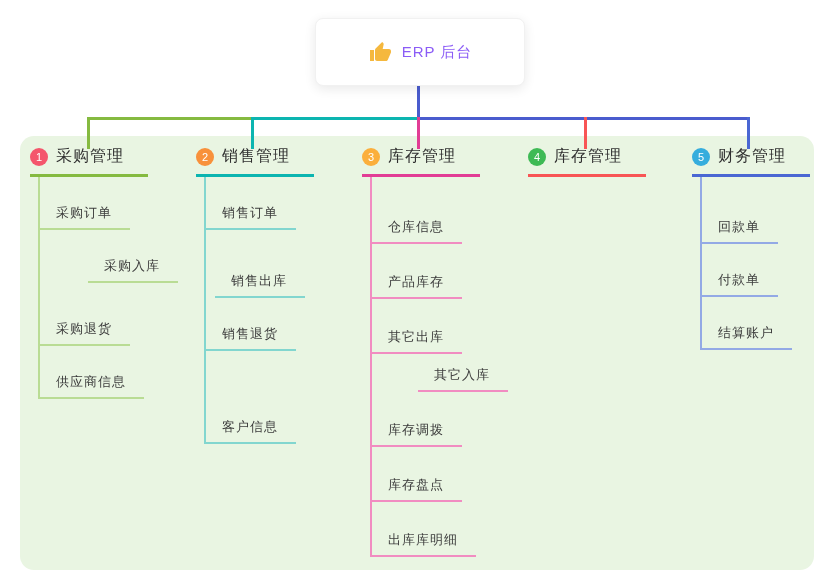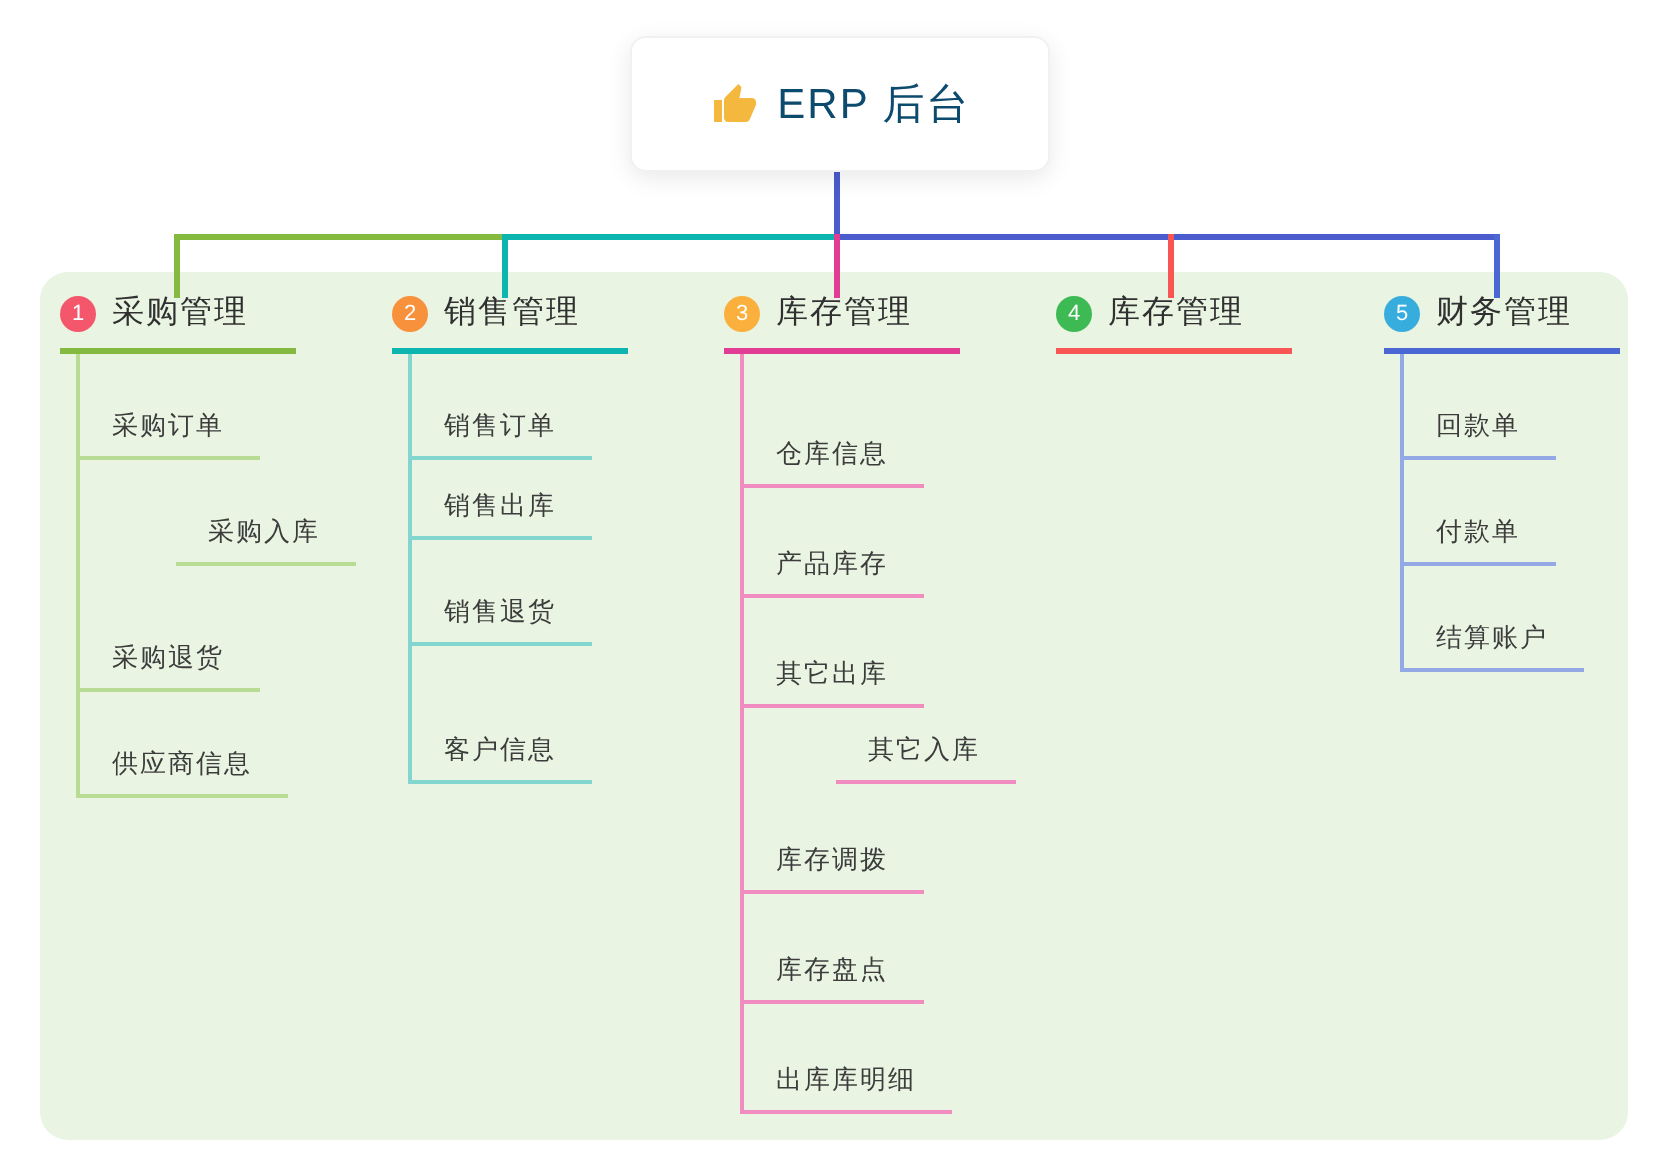--- a/index.html
+++ b/index.html
@@ -12,21 +12,21 @@
     position:absolute;left:20px;top:136px;width:794px;height:434px;
     border-radius:14px;
   }
   .root-card{
     position:absolute;left:315px;top:18px;width:208px;height:66px;
     background:#ffffff;border:1px solid #f1f1f1;border-radius:8px;
     box-shadow:0 3px 12px rgba(0,0,0,.09);
     display:flex;align-items:center;justify-content:center;gap:10px;
     cursor:pointer;
   }
-  .root-title{font-size:21px;color:#0c4a6e;letter-spacing:1px;}
+  .root-title{font-size:15px;color:#8b5cf6;letter-spacing:1px;}
   .thumb-icon{width:24px;height:24px;display:inline-block;}
   .line{position:absolute;}
   .vline{width:3px;}
   .hline{height:3px;}
   .branch{position:absolute;width:118px;}
   .branch-label{
     display:flex;align-items:center;gap:8px;
     padding-bottom:7px;cursor:pointer;
   }
   .badge{
@@ -93,27 +93,27 @@
       <div class="branch" style="left: 196px; top: 146px;">
     <div class="branch-label">
       <span class="badge" style="background: rgb(248, 145, 59);">2</span>
       <span class="branch-title">销售管理</span>
     </div>
     <div class="label-underline" style="background: rgb(12, 181, 176);"></div>
     <div class="children" style="border-left-color: rgb(130, 214, 207);">
           <div class="child" style="height: 53px;">
     <span class="child-text" style="border-bottom-color: rgb(130, 214, 207);">销售订单</span>
   </div>
-          <div class="child" style="height: 40px;">
+          <div class="child" style="height: 68px; justify-content: center;">
     <span class="child-text" style="border-bottom-color: rgb(130, 214, 207);">销售出库</span>
   </div>
           <div class="child" style="height: 53px;">
     <span class="child-text" style="border-bottom-color: rgb(130, 214, 207);">销售退货</span>
   </div>
-          <div class="child" style="height: 69px;">
+          <div class="child" style="height: 53px; margin-top: 40px;">
     <span class="child-text" style="border-bottom-color: rgb(130, 214, 207);">客户信息</span>
   </div>
         </div>
   </div>
       <div class="branch" style="left: 362px; top: 146px;">
     <div class="branch-label">
       <span class="badge" style="background: rgb(251, 175, 60);">3</span>
       <span class="branch-title">库存管理</span>
     </div>
     <div class="label-underline" style="background: rgb(226, 61, 149);"></div>
@@ -148,21 +148,21 @@
     </div>
     <div class="label-underline" style="background: rgb(248, 85, 85);"></div>
   </div>
       <div class="branch" style="left: 692px; top: 146px;">
     <div class="branch-label">
       <span class="badge" style="background: rgb(54, 173, 221);">5</span>
       <span class="branch-title">财务管理</span>
     </div>
     <div class="label-underline" style="background: rgb(74, 103, 211);"></div>
     <div class="children" style="border-left-color: rgb(147, 169, 229);">
-          <div class="child" style="height: 53px;">
+          <div class="child" style="height: 67px;">
     <span class="child-text" style="border-bottom-color: rgb(147, 169, 229);">回款单</span>
   </div>
           <div class="child" style="height: 53px;">
     <span class="child-text" style="border-bottom-color: rgb(147, 169, 229);">付款单</span>
   </div>
           <div class="child" style="height: 53px;">
     <span class="child-text" style="border-bottom-color: rgb(147, 169, 229);">结算账户</span>
   </div>
         </div>
   </div>

